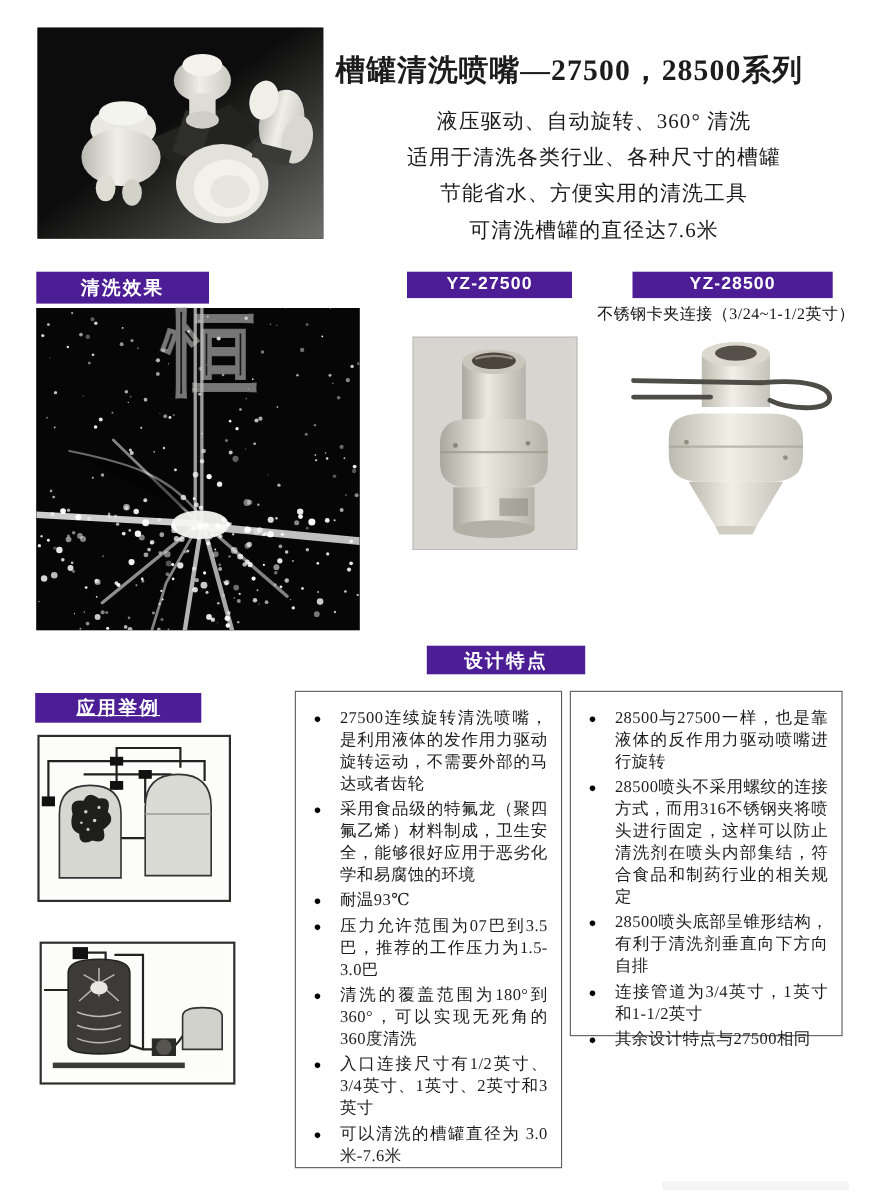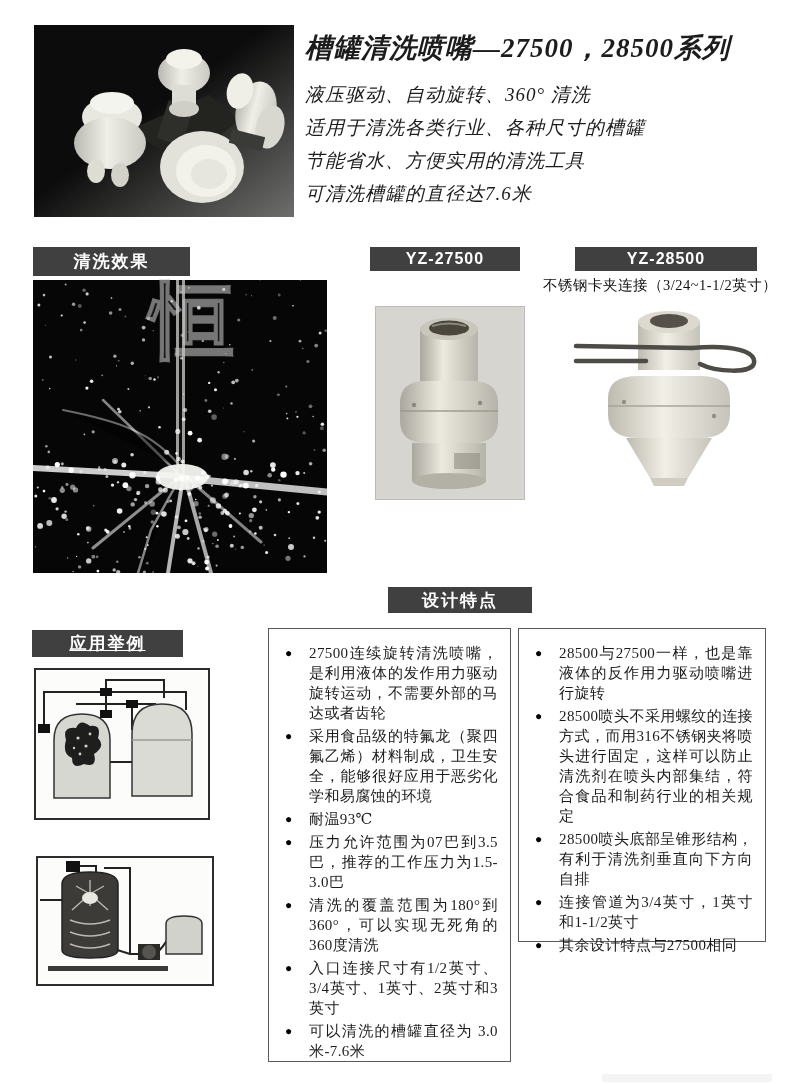--- a/index.html
+++ b/index.html
@@ -8,30 +8,30 @@
     background:#ffffff;overflow:hidden;
     font-family:"Liberation Serif","DejaVu Serif",serif;
     color:#1c1c1c;
   }
   
   .hero-photo{
     position:absolute;left:34px;top:25px;width:260px;height:192px;
     background:#0b0b0b;overflow:hidden;
   }
   
-  .title-block{position:absolute;left:305px;top:30px;width:470px;font-style:italic;}
+  .title-block{position:absolute;left:305px;top:46px;width:470px;}
   .doc-title{
     margin:0;font-size:27px;font-weight:bold;letter-spacing:1px;
     font-family:"Liberation Serif","DejaVu Serif",serif;
   }
-  .intro-line{margin:0;margin-top:7px;font-size:19px;line-height:26px;letter-spacing:1px;}
+  .intro-line{margin:0;margin-top:7px;font-size:19px;line-height:26px;letter-spacing:1px;text-align:center;}
   .intro-line:first-of-type{margin-top:16px;}
   
   .label-box{
-    position:absolute;background:#404040;color:#ffffff;
+    position:absolute;background:#4c1d95;color:#ffffff;
     font-family:"Liberation Sans","DejaVu Sans",sans-serif;font-weight:bold;
     display:flex;align-items:center;justify-content:center;
     letter-spacing:2px;
   }
   .lb-effect{left:33px;top:247px;width:157px;height:29px;font-size:17px;}
   .lb-27500{left:370px;top:247px;width:150px;height:24px;font-size:16px;letter-spacing:1px;}
   .lb-28500{left:575px;top:247px;width:182px;height:24px;font-size:16px;letter-spacing:1px;}
   .lb-design{left:388px;top:587px;width:144px;height:26px;font-size:17px;}
   .lb-apps{left:32px;top:630px;width:151px;height:27px;font-size:17px;text-decoration:underline;}
   .conn-note{

